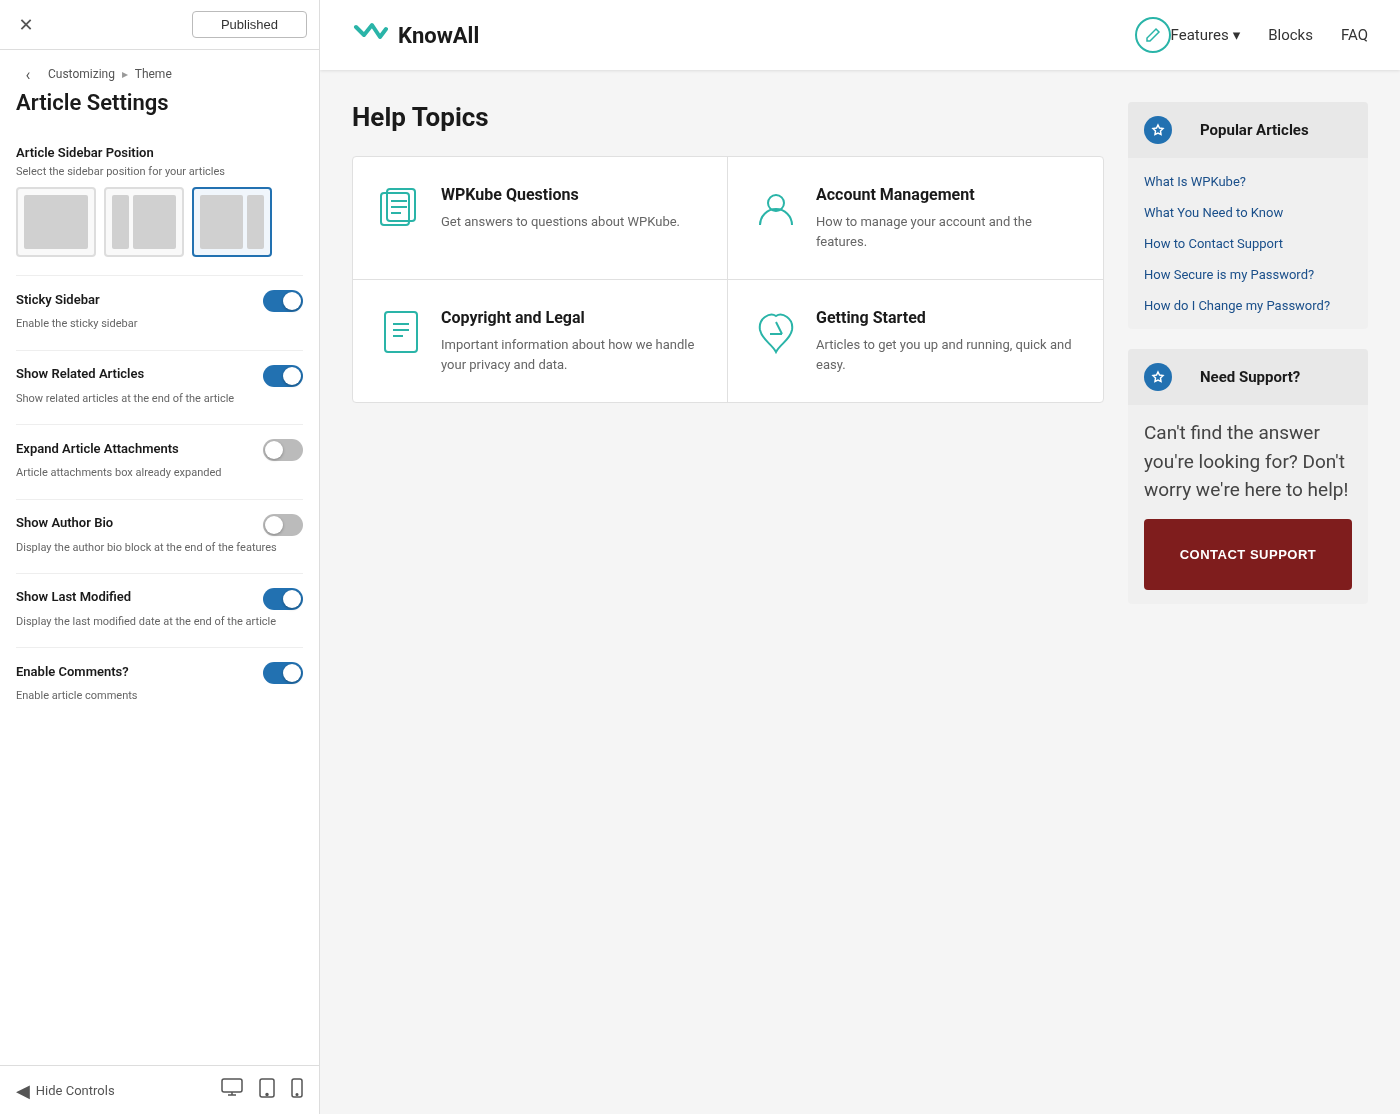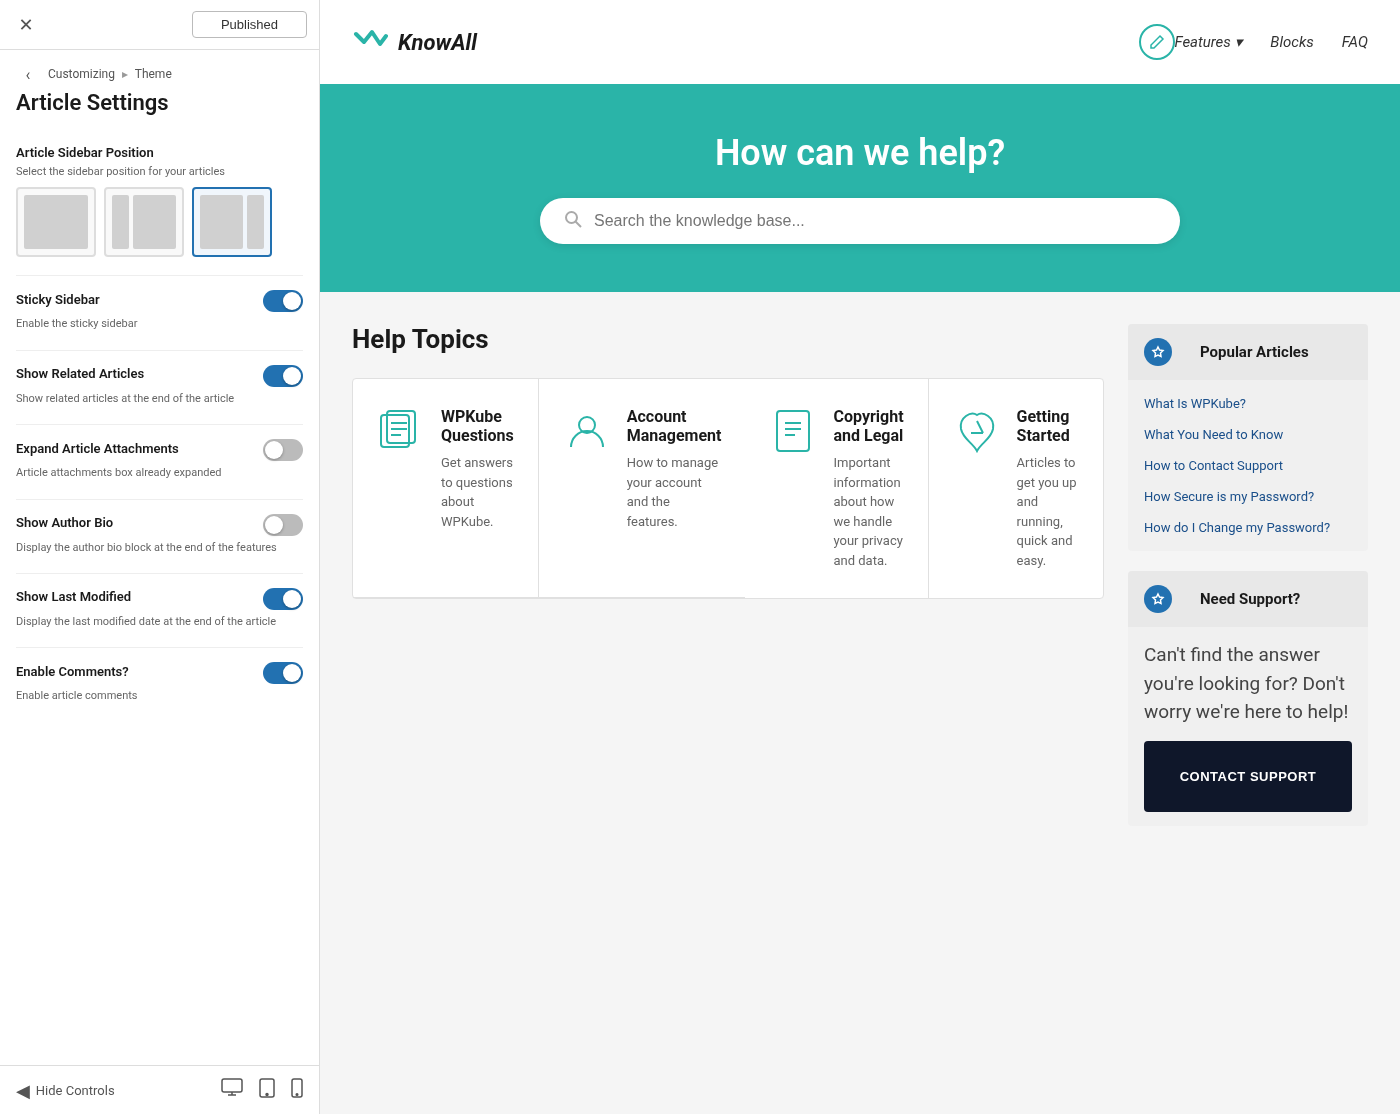--- a/index.html
+++ b/index.html
@@ -56,60 +56,60 @@
     
     .bottom-bar { border-top: 1px solid #ddd; padding: 12px 16px; display: flex; align-items: center; justify-content: space-between; background: #fff; }
     .hide-controls { display: flex; align-items: center; gap: 6px; font-size: 13px; color: #555; cursor: pointer; }
     .preview-icons { display: flex; gap: 16px; }
     .preview-icon { color: #555; cursor: pointer; font-size: 18px; }
 
     
     .right-panel { flex: 1; overflow-y: auto; background: #f5f5f5; }
 
     
-    .site-nav { background: #fff; display: flex; align-items: center; padding: 0 32px; height: 84px; box-shadow: 0 1px 3px rgba(0,0,0,0.1); font-style: italic; }
+    .site-nav { background: #fff; display: flex; align-items: center; padding: 0 32px; height: 70px; box-shadow: 0 1px 3px rgba(0,0,0,0.1); }
     .site-logo { display: flex; align-items: center; gap: 10px; margin-right: auto; }
     .logo-text { font-size: 22px; font-weight: 700; color: #1a1a1a; }
     .nav-links { display: flex; align-items: center; gap: 28px; }
     .nav-link { font-size: 15px; color: #333; cursor: pointer; display: flex; align-items: flex-start; gap: 4px; }
     .nav-edit-btn { width: 36px; height: 36px; border-radius: 50%; border: 2px solid #2ab4a8; display: flex; align-items: center; justify-content: center; cursor: pointer; color: #2ab4a8; font-size: 16px; margin-left: 16px; }
 
     
     .hero { background: #2ab4a8; padding: 48px 32px; text-align: center; }
     .hero-title { font-size: 36px; font-weight: 600; color: #fff; margin-bottom: 24px; }
     .search-bar { max-width: 640px; margin: 0 auto; background: #fff; border-radius: 50px; display: flex; align-items: center; padding: 12px 24px; box-shadow: 0 2px 8px rgba(0,0,0,0.1); }
     .search-icon-wrap { color: #999; font-size: 18px; margin-right: 12px; }
     .search-input { border: none; outline: none; font-size: 16px; color: #999; background: transparent; flex: 1; }
 
     
     .main-content { display: flex; gap: 24px; padding: 32px; }
     .content-area { flex: 1; }
     .help-topics-title { font-size: 26px; font-weight: 700; color: #1a1a1a; margin-bottom: 24px; }
 
-    .topic-grid { display: grid; grid-template-columns: 1fr 1fr 1fr 1fr; gap: 0; border: 1px solid #e0e0e0; border-radius: 4px; background: #fff; }
+    .topic-grid { display: grid; grid-template-columns: 1fr 1fr; gap: 0; border: 1px solid #e0e0e0; border-radius: 4px; background: #fff; }
     .topic-card { padding: 28px 24px; display: flex; gap: 16px; align-items: flex-start; border-right: 1px solid #e0e0e0; border-bottom: 1px solid #e0e0e0; cursor: pointer; }
     .topic-card:nth-child(2n) { border-right: none; }
     .topic-card:nth-last-child(-n+2) { border-bottom: none; }
     .topic-icon { width: 48px; height: 48px; flex-shrink: 0; color: #2ab4a8; }
     .topic-icon svg { width: 48px; height: 48px; }
     .topic-body { }
     .topic-name { font-size: 16px; font-weight: 700; color: #1a1a1a; margin-bottom: 8px; }
     .topic-desc { font-size: 13px; color: #666; line-height: 1.5; }
 
     
     .sidebar { width: 240px; flex-shrink: 0; display: flex; flex-direction: column; gap: 20px; }
     .sidebar-widget { background: #f0f0f0; border-radius: 4px; overflow: hidden; }
     .widget-header { display: flex; align-items: center; gap: 28px; padding: 14px 16px; background: #e8e8e8; }
     .widget-icon { width: 28px; height: 28px; background: #2271b1; border-radius: 50%; display: flex; align-items: center; justify-content: center; color: #fff; font-size: 14px; }
     .widget-title { font-size: 15px; font-weight: 700; color: #1a1a1a; }
     .widget-links { padding: 8px 0; }
     .widget-link { display: block; padding: 8px 16px; font-size: 13px; color: #1a4f8a; cursor: pointer; }
     .widget-body { padding: 14px 16px; }
     .widget-body-text { font-size: 19px; color: #444; line-height: 1.5; margin-bottom: 14px; }
-    .contact-btn { background: #0f172a; color: #fff; border: none; border-radius: 4px; padding: 28px 20px; font-size: 13px; font-weight: 700; letter-spacing: 0.5px; cursor: pointer; width: 100%; }
+    .contact-btn { background: #7f1d1d; color: #fff; border: none; border-radius: 4px; padding: 28px 20px; font-size: 13px; font-weight: 700; letter-spacing: 0.5px; cursor: pointer; width: 100%; }
   </style>
 </head>
 <body>
 
 <div class="left-panel">
 
   <div class="top-bar">
     <span class="close-btn">✕</span>
     <button class="published-btn">Published</button>
   </div>
@@ -262,32 +262,20 @@
     <div class="nav-links">
       <span class="nav-link">
         <span>Features</span>
         <span>▾</span>
       </span>
       <span class="nav-link">Blocks</span>
       <span class="nav-link">FAQ</span>
     </div>
   </nav>
 
-  <div class="hero">
-    <h1 class="hero-title">How can we help?</h1>
-    <div class="search-bar">
-      <span class="search-icon-wrap">
-        <svg width="18" height="18" viewBox="0 0 18 18" fill="none" stroke="#aaa" stroke-width="2">
-            <circle cx="7.5" cy="7.5" r="5.5"></circle>
-            <line x1="11.5" y1="11.5" x2="17" y2="17"></line>
-          </svg>
-      </span>
-      <input class="search-input" type="text" placeholder="Search the knowledge base..." style="">
-    </div>
-  </div>
 
   <div class="main-content">
     <div class="content-area">
       <h2 class="help-topics-title">Help Topics</h2>
       <div class="topic-grid">
 
         <div class="topic-card">
           <div class="topic-icon">
             <svg viewBox="0 0 48 48" fill="none" stroke="#2ab4a8" stroke-width="2">
               <rect x="4" y="8" width="28" height="32" rx="3"></rect>

